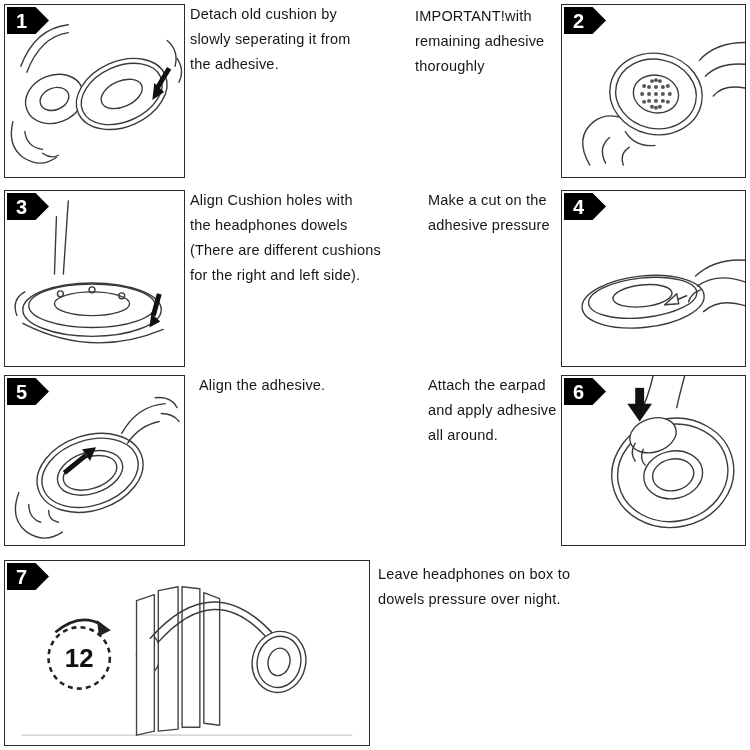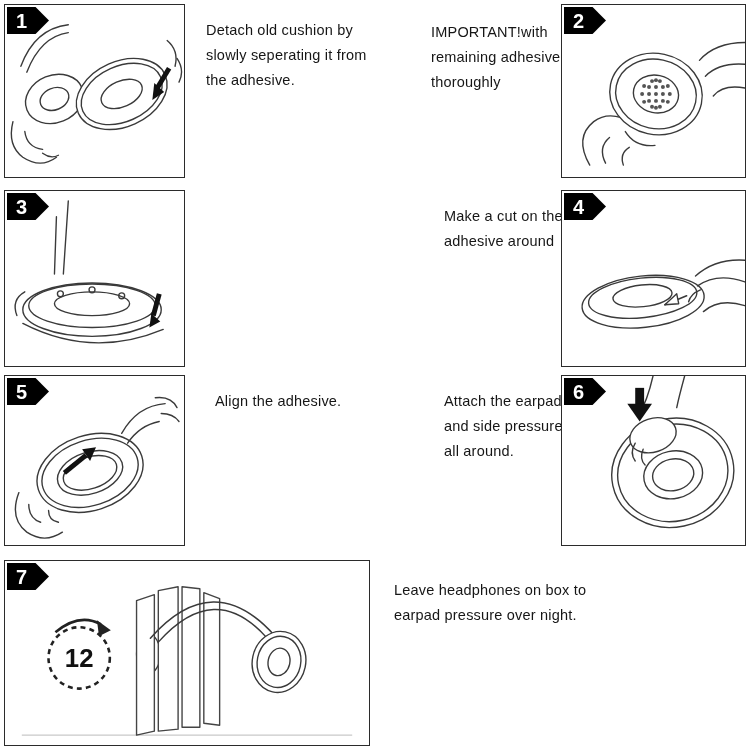--- a/index.html
+++ b/index.html
@@ -11,21 +11,21 @@
   .panel{position:absolute;border:1.5px solid #2b2b2b;background:#fff}
   .art{position:absolute;left:0;top:0;width:100%;height:100%;display:block}
   .art text{font-family:"Liberation Sans",sans-serif}
   .badge{
     position:absolute;left:2px;top:2px;width:42px;height:27px;background:#000;color:#fff;
     display:flex;align-items:center;padding-left:9px;z-index:2;
     clip-path:polygon(0 0,68% 0,100% 50%,68% 100%,0 100%);
   }
   .badge-num{font-size:20px;font-weight:700;line-height:1}
   .caption{
-    position:absolute;margin:16px;font-size:14.5px;line-height:25px;
+    position:absolute;margin:0;font-size:14.5px;line-height:25px;
     white-space:pre-line;color:#161616;letter-spacing:.2px;
   }
 </style>
 </head>
 <body>
 
 <div class="sheet">
 
   <section class="panel" style="left:4px;top:4px;width:181px;height:174px">
     <div class="badge">
@@ -124,23 +124,27 @@
         <circle cx="118" cy="106" r="3"></circle>
         <path d="M18,134 q70,36 142,6"></path>
         <path d="M12,126 q-6,-16 8,-24"></path>
       </g>
       <g>
         <line x1="156" y1="104" x2="150" y2="126" stroke="#111" stroke-width="5"></line>
         <polygon points="146,138 157,132 148,124" fill="#111"></polygon>
       </g>
     </svg>
   </section>
+  <p class="caption" style="left:190px;top:188px;width:232px">Align Cushion holes with
+the headphones dowels
+(There are different cushions
+for the right and left side).</p>
 
   <p class="caption" style="left:428px;top:188px;width:132px">Make a cut on the
-adhesive around</p>
+adhesive pressure</p>
   <section class="panel" style="left:561px;top:190px;width:185px;height:177px">
     <div class="badge">
       <span class="badge-num">4</span>
     </div>
     <svg class="art" viewBox="0 0 185 177" aria-hidden="true">
       <g stroke="#3a3a3a" fill="none" stroke-width="1.4" stroke-linecap="round" stroke-linejoin="round">
         <g transform="rotate(-6 82 112)">
           <ellipse cx="82" cy="112" rx="62" ry="26" fill="#fff"></ellipse>
           <ellipse cx="82" cy="108" rx="55" ry="20"></ellipse>
           <ellipse cx="82" cy="106" rx="30" ry="11"></ellipse>
@@ -177,21 +181,21 @@
       </g>
       <g>
         <line x1="60" y1="98" x2="82" y2="80" stroke="#111" stroke-width="5"></line>
         <polygon points="92,72 78,74 86,86" fill="#111"></polygon>
       </g>
     </svg>
   </section>
   <p class="caption" style="left:199px;top:373px;width:200px">Align the adhesive.</p>
 
   <p class="caption" style="left:428px;top:373px;width:142px">Attach the earpad
-and side pressure
+and apply adhesive
 all around.</p>
   <section class="panel" style="left:561px;top:375px;width:185px;height:171px">
     <div class="badge">
       <span class="badge-num">6</span>
     </div>
     <svg class="art" viewBox="0 0 185 171" aria-hidden="true">
       <g stroke="#3a3a3a" fill="none" stroke-width="1.4" stroke-linecap="round" stroke-linejoin="round">
         <g transform="rotate(-12 112 98)">
           <ellipse cx="112" cy="98" rx="62" ry="55" fill="#fff"></ellipse>
           <ellipse cx="112" cy="98" rx="56" ry="49"></ellipse>
@@ -235,15 +239,15 @@
       </g>
       <g>
         <circle cx="74" cy="98" r="31" stroke="#222" stroke-width="2.6" stroke-dasharray="5 4.2" fill="none"></circle>
         <path d="M50,72 Q74,52 96,64" stroke="#222" stroke-width="2.6" fill="none"></path>
         <polygon points="106,70 92,60 94,76" fill="#222"></polygon>
         <text x="74" y="107" font-size="26" font-weight="bold" text-anchor="middle" fill="#111">12</text>
       </g>
     </svg>
   </section>
   <p class="caption" style="left:378px;top:562px;width:250px">Leave headphones on box to
-earpad pressure over night.</p>
+dowels pressure over night.</p>
 
 </div>
 
 </body></html>

